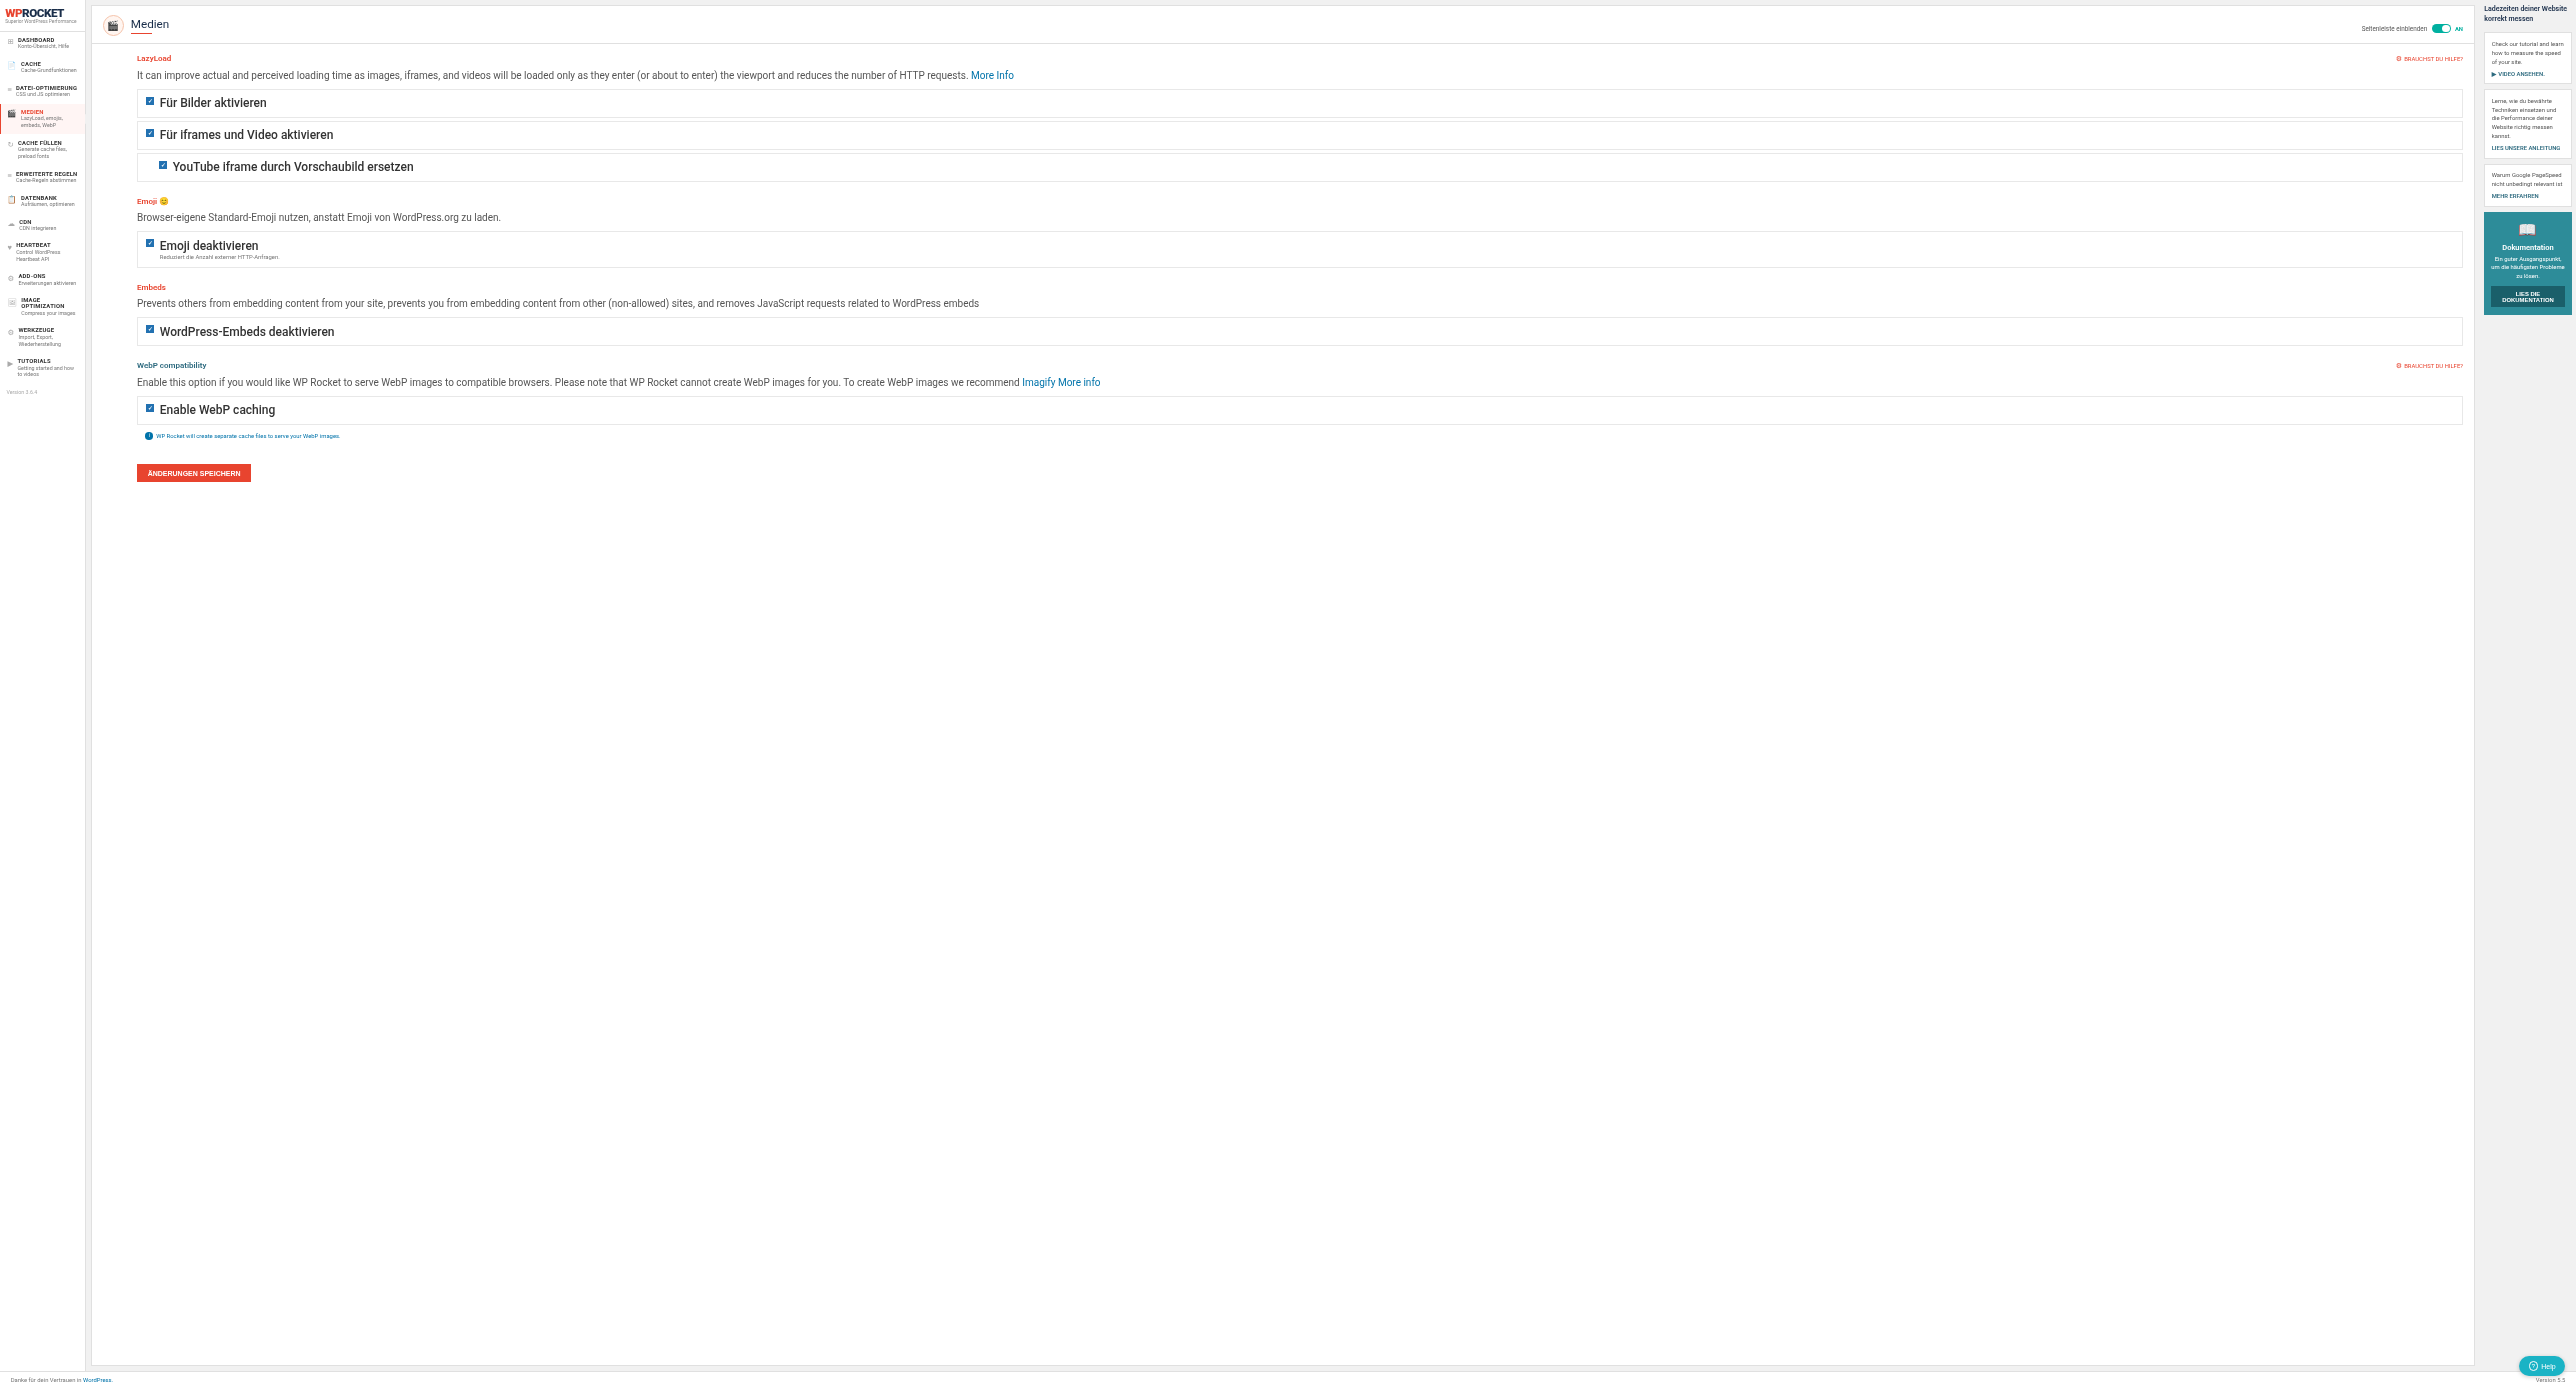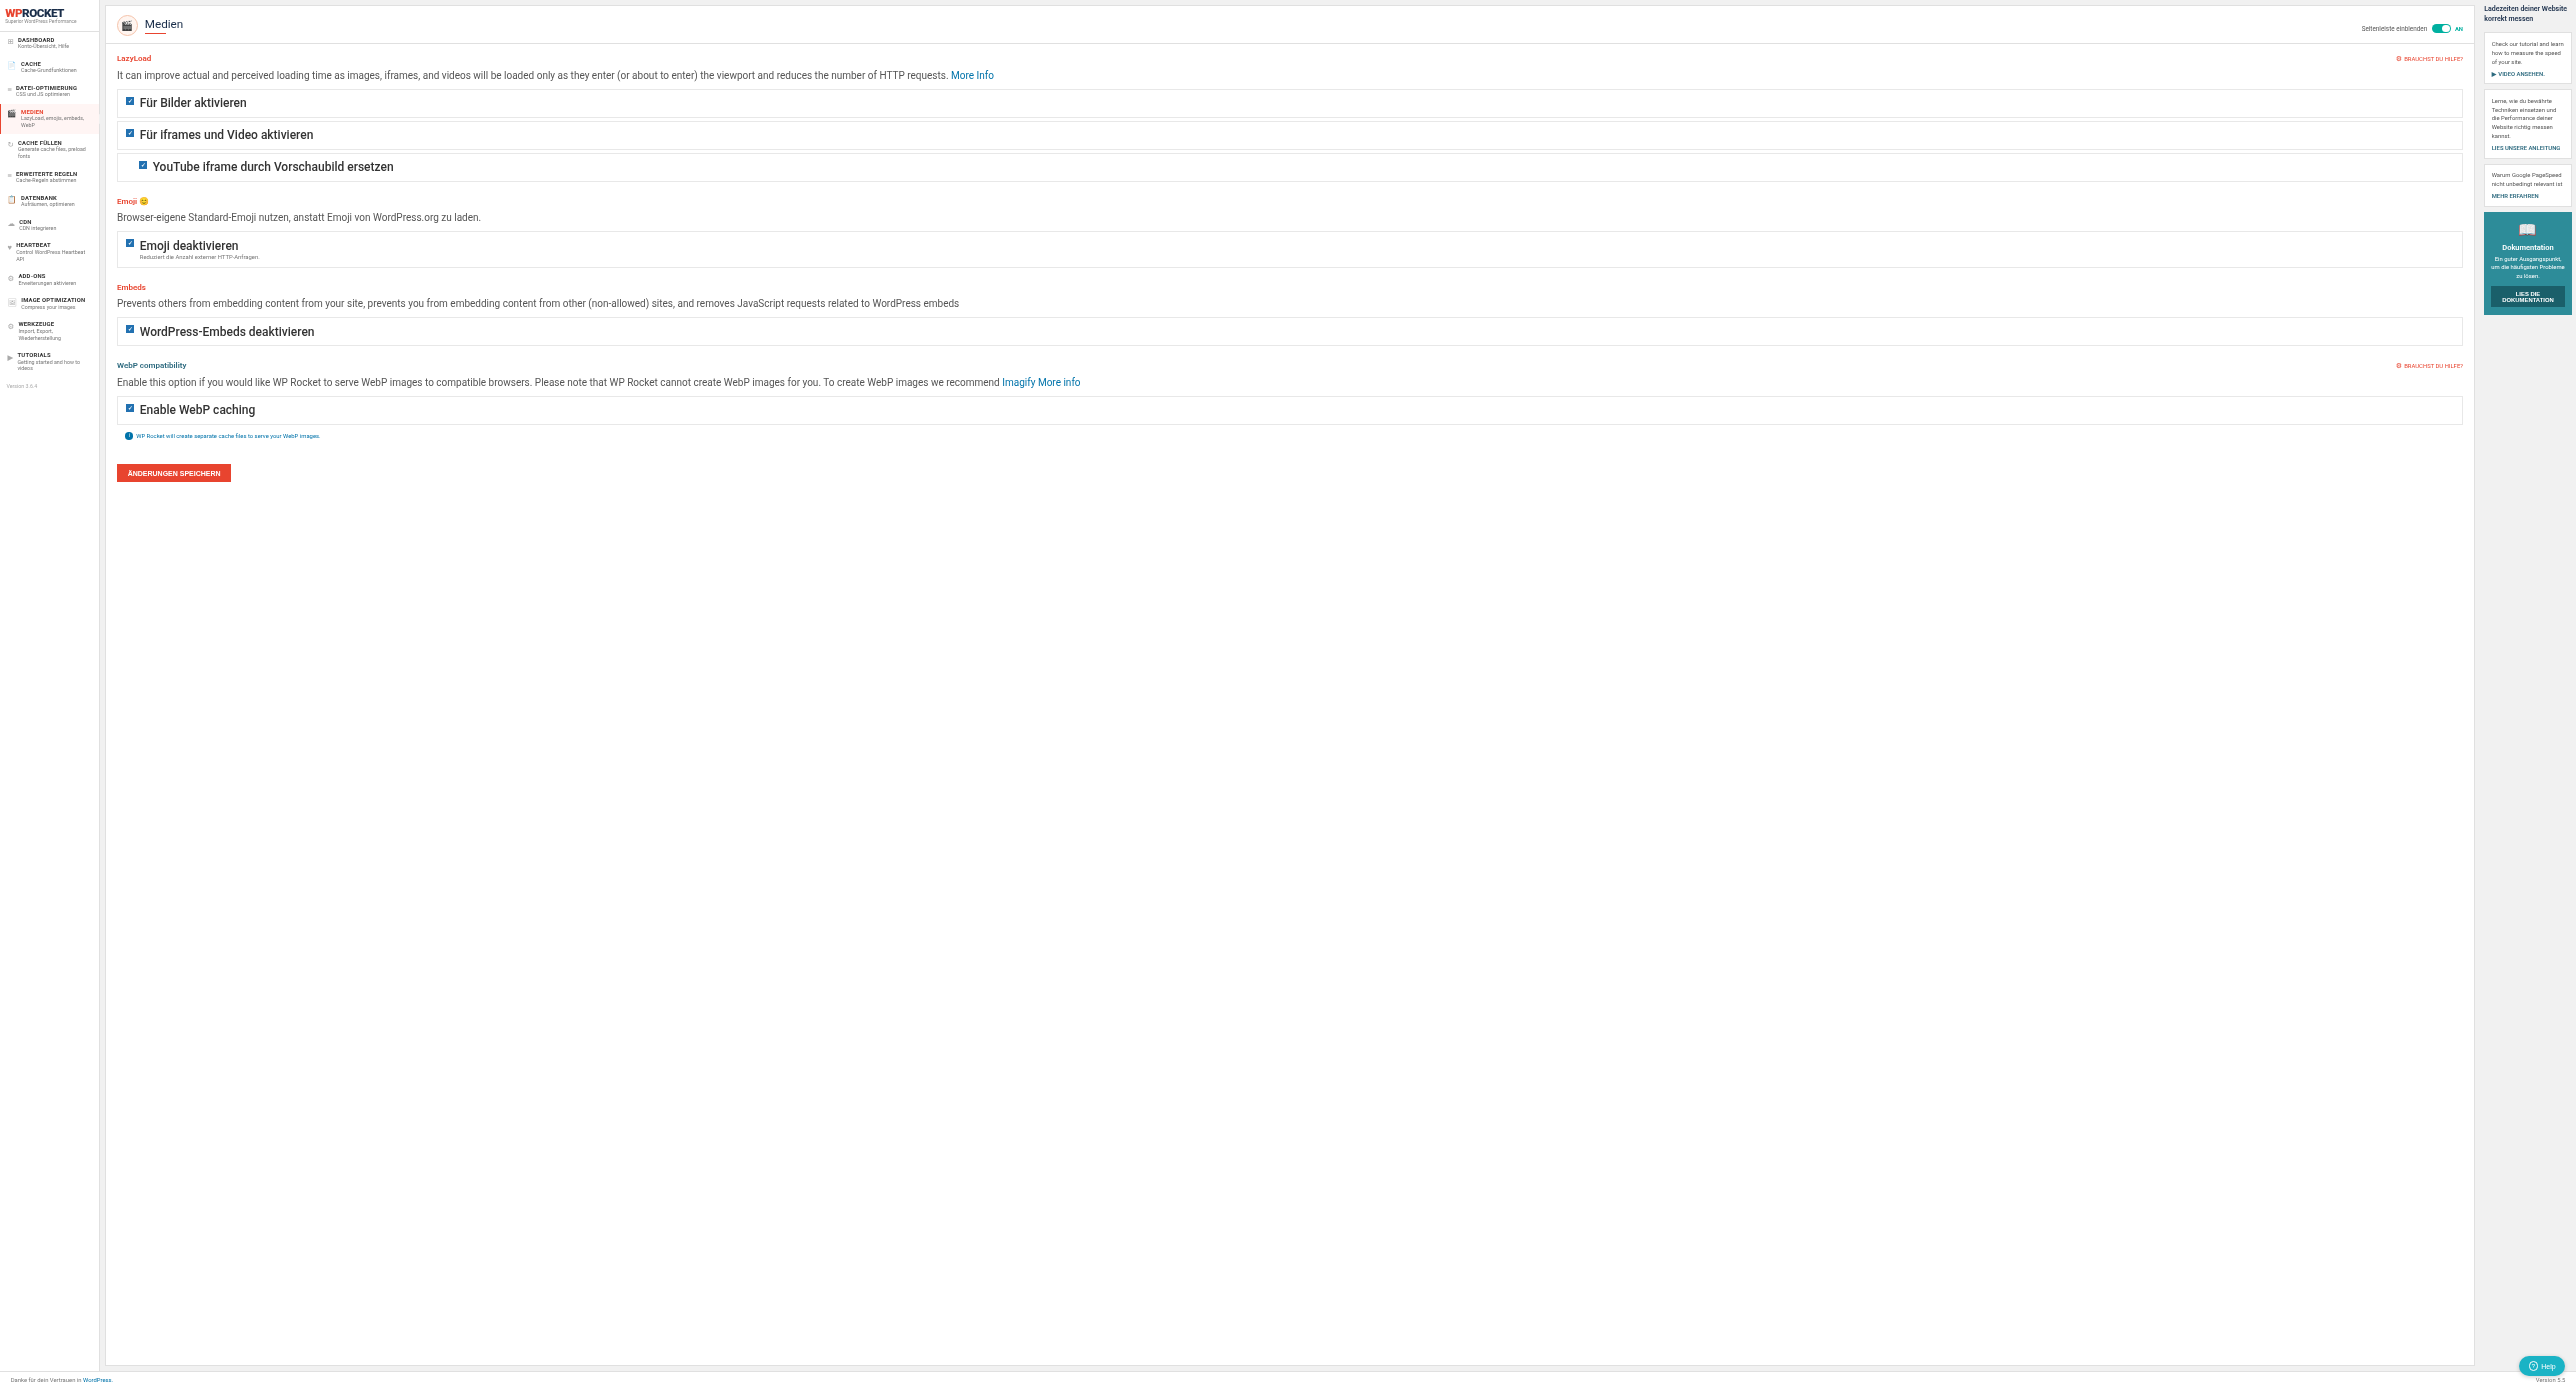--- a/index.html
+++ b/index.html
@@ -3,21 +3,21 @@
   <meta charset="utf-8">
   <style>
     * { box-sizing: border-box; margin: 0; padding: 0; }
     body { font-family: -apple-system, BlinkMacSystemFont, "Segoe UI", Roboto, sans-serif; font-size: 7px; background: #f1f1f1; color: #333; min-height: 100vh; }
 
     
     .app-wrapper { display: flex; flex-direction: column; min-height: 100vh; }
     .main-layout { display: flex; flex: 1; }
 
     
-    .sidebar { width: 100px; background: #fff; border-right: 0.5px solid #e0e0e0; flex-shrink: 0; position: relative; }
+    .sidebar { width: 86px; background: #fff; border-right: 0.5px solid #e0e0e0; flex-shrink: 0; position: relative; }
     .sidebar-logo { background: #fff; padding: 6.4px 5.3px; border-bottom: 0.5px solid #e0e0e0; }
     .logo-wp { display: inline-block; font-size: 11.7px; font-weight: 900; color: #e8442f; letter-spacing: -0.5px; }
     .logo-rocket { display: inline-block; font-size: 11.7px; font-weight: 900; color: #1a2e4a; letter-spacing: -0.5px; }
     .logo-subtitle { font-size: 4.8px; color: #888; display: block; margin-top: -1.1px; }
 
     .sidebar-nav { padding: 0; }
     .sidebar-item { padding: 5.3px 6.4px; cursor: pointer; display: flex; align-items: flex-start; gap: 4.3px; border-left: 1.6px solid transparent; position: relative; }
     .sidebar-item.active { border-left-color: #e8442f; background: #fff5f4; }
     .sidebar-item-text { flex: 1; }
     .sidebar-item-title { font-size: 5.9px; font-weight: 700; color: #333; text-transform: uppercase; letter-spacing: 0.2px; }
@@ -40,21 +40,21 @@
     .panel-header { padding: 8.5px 10.7px 0; border-bottom: 0.5px solid #e0e0e0; display: flex; align-items: center; justify-content: space-between; }
     .panel-title-row { display: flex; align-items: center; gap: 6.4px; padding-bottom: 6.4px; }
     .panel-icon { width: 21.4px; height: 21.4px; border-radius: 50%; background: #fff5f0; border: 0.5px solid #f5c3aa; display: flex; align-items: center; justify-content: center; font-size: 9.6px; }
     .panel-title { font-size: 11.7px; font-weight: 400; color: #1a2e4a; }
     .panel-title-underline { height: 1.6px; background: #e8442f; width: 21.4px; margin-top: 2.1px; }
 
     .sidebar-toggle { display: flex; align-items: center; gap: 4.3px; font-size: 6.4px; color: #555; }
     .toggle-switch { width: 19px; height: 9.6px; background: #00b0a0; border-radius: 4.8px; position: relative; cursor: pointer; }
     .toggle-knob { position: absolute; right: 1.1px; top: 1.1px; width: 7.5px; height: 7.5px; background: #fff; border-radius: 50%; }
 
-    .panel-body { padding: 10.7px; }
+    .panel-body { padding: 10.7px; margin-left: 34px; }
 
     
     .section { margin-bottom: 15px; }
     .section-header { display: flex; align-items: center; justify-content: space-between; margin-bottom: 4.3px; }
     .section-title { font-size: 8px; font-weight: 600; color: #e8442f; }
     .section-title.dark { color: #2d6a7f; }
     .help-link { font-size: 5.9px; color: #e8442f; display: flex; align-items: center; gap: 2.1px; cursor: pointer; text-decoration: none; }
     .section-desc { font-size: 10px; color: #555; line-height: 1.5; margin-bottom: 6.4px; }
     .section-desc a { color: #0073aa; text-decoration: none; }
 

